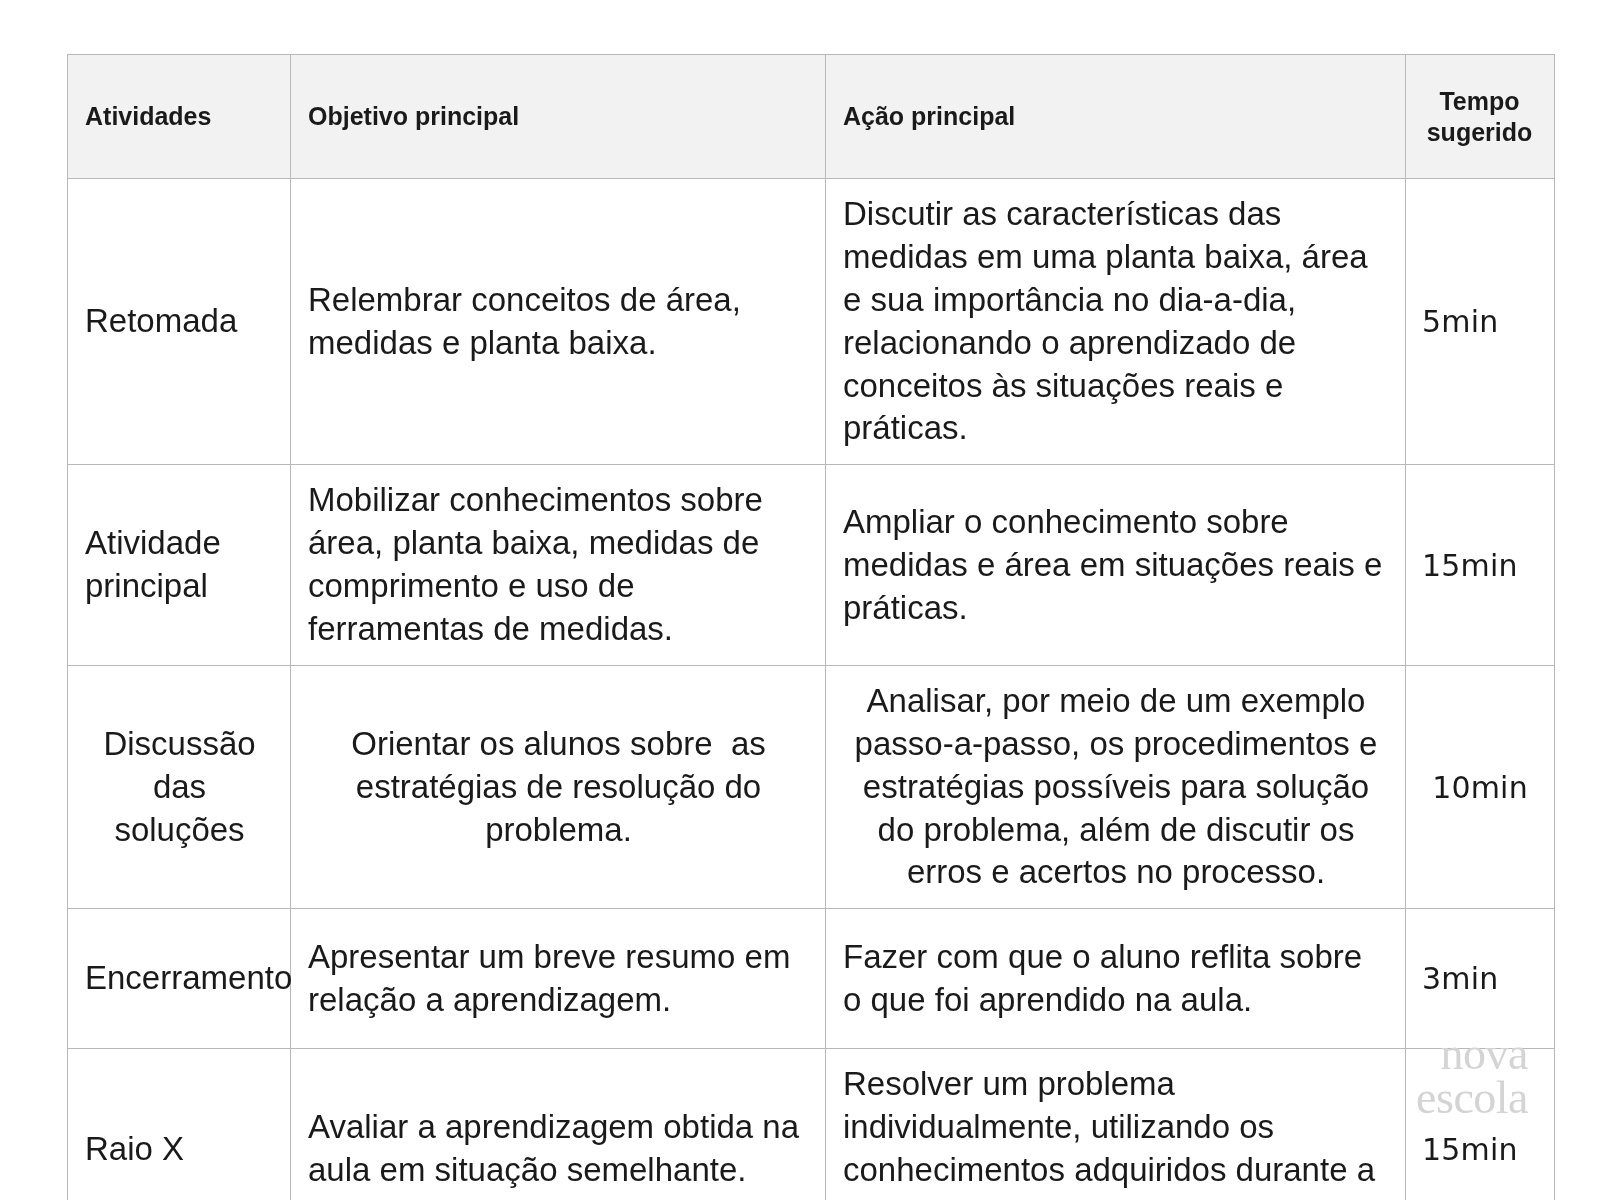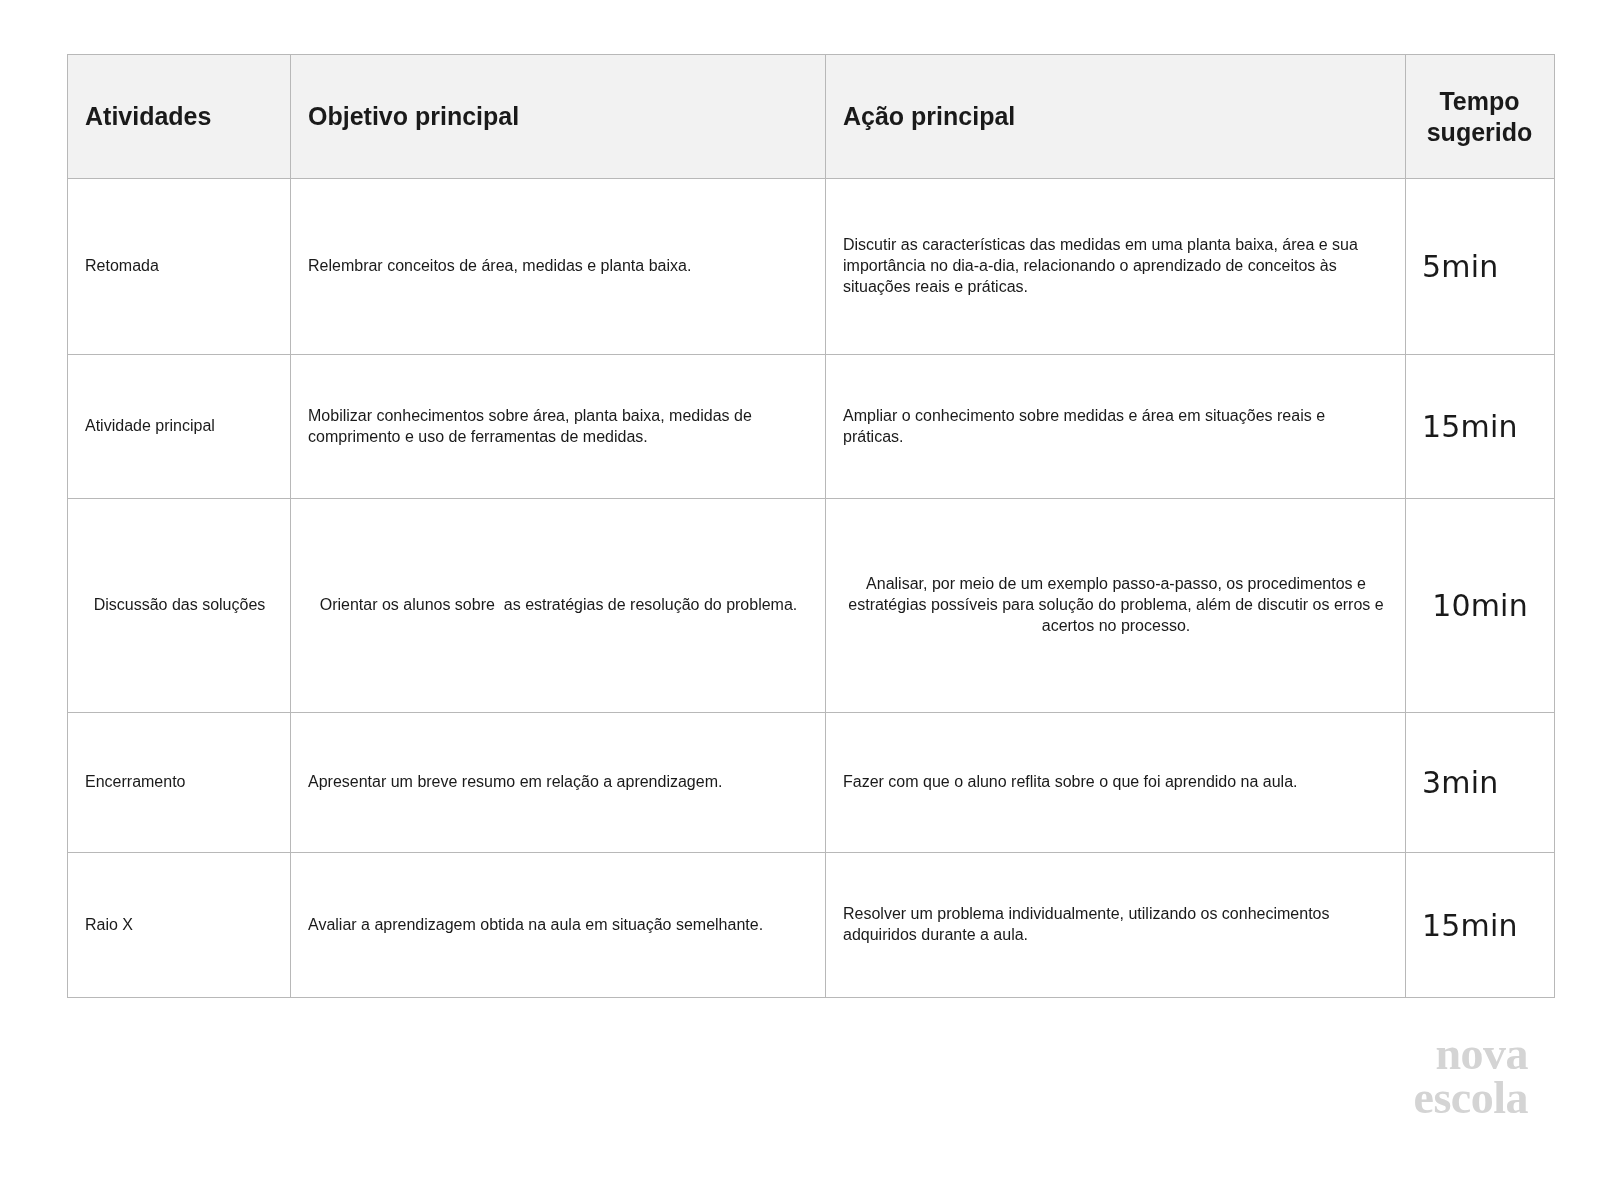--- a/index.html
+++ b/index.html
@@ -49,21 +49,21 @@
     line-height: 1.22;
     color: #1a1a1a;
     padding: 20px 18px 20px 17px;
     height: 124px;
     vertical-align: middle;
   }
   thead th.h-activities { padding-left: 17px; }
   thead th.h-time { padding-left: 17px; text-align: center; }
 
   tbody td {
-    font-size: 16px;
+    font-size: 33px;
     line-height: 1.30;
     color: #1a1a1a;
     padding: 14px 16px 14px 17px;
     white-space: pre-wrap;
   }
   tbody td.col-activity {
     padding-left: 17px;
   }
   tbody td.col-time {
     padding-left: 16px;
@@ -77,21 +77,21 @@
   tr.r4 td { height: 140px; }
   tr.r5 td { height: 145px; }
 
   .logo {
     position: absolute;
     right: 72px;
     top: 1032px;
     width: 240px;
     text-align: right;
     font-family: "Liberation Serif", serif;
-    font-weight: bold;
+    font-weight: normal;
     font-size: 46px;
     line-height: 0.96;
     color: #d4d4d4;
     letter-spacing: -0.5px;
     user-select: none;
   }
   .logo .l1 { display: block; }
   .logo .l2 { display: block; }
 </style>
 </head>

